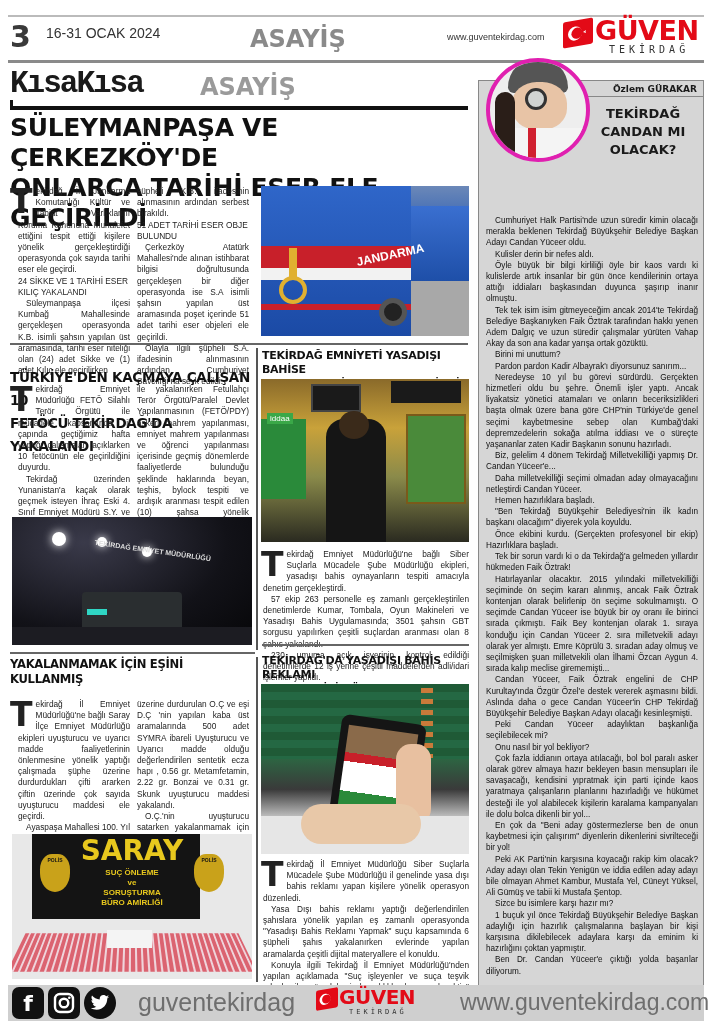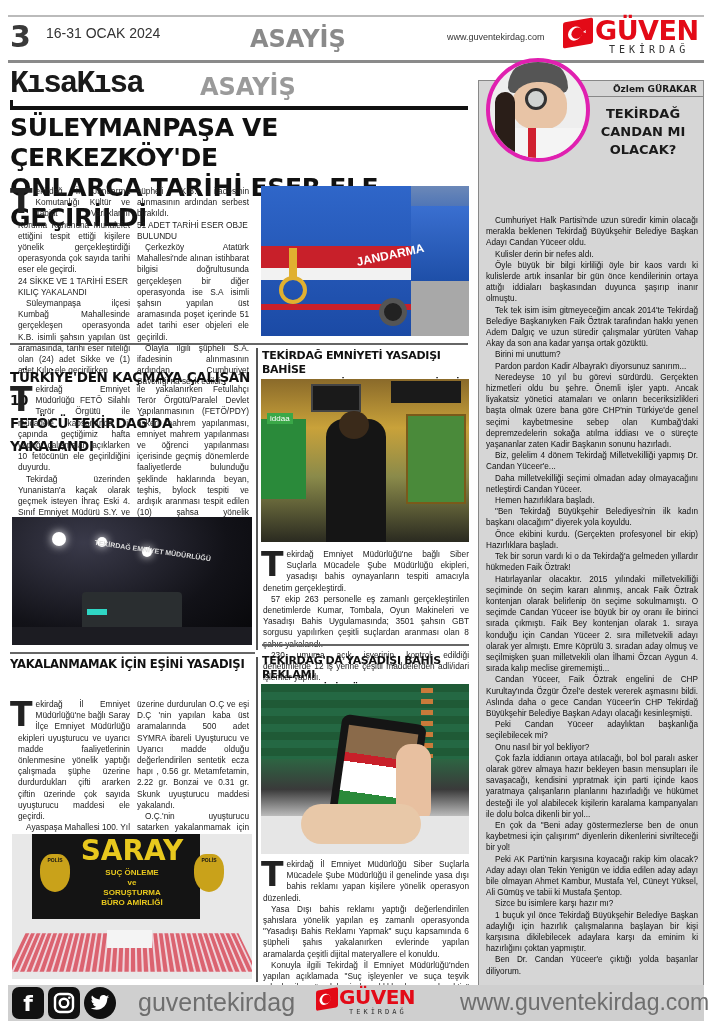--- a/index.html
+++ b/index.html
@@ -157,21 +157,21 @@
   <div class="abs" style="left:40px;top:120px;width:120px;height:40px;background:#e8c8a8;border-radius:20px"></div>
 </div>
 <div class="abs txt" style="left:263px;top:859px;width:206px">
   <span class="drop" style="margin-left:-2px">T</span>
   <p style="text-indent:0">ekirdağ İl Emniyet Müdürlüğü Siber Suçlarla Mücadele Şube Müdürlüğü il genelinde yasa dışı bahis reklamı yapan kişilere yönelik operasyon düzenledi.</p>
   <p>Yasa Dışı bahis reklamı yaptığı değerlendirilen şahıslara yönelik yapılan eş zamanlı operasyonda "Yasadışı Bahis Reklamı Yapmak" suçu kapsamında 6 şüpheli şahıs yakalanırken evlerinde yapılan aramalarda çeşitli dijital materyallere el konuldu.</p>
   <p>Konuyla ilgili Tekirdağ İl Emniyet Müdürlüğü'nden yapılan açıklamada "Suç işleyenler ve suça teşvik edenler ile mücadelemiz kararlılıkla devam edecektir." İfadeleri kullanıldı.</p>
 </div>
 
 <div class="h2" style="left:10px;top:657px;width:248px">
-  <div style="font-size:11.6px;line-height:15px">YAKALANMAMAK İÇİN EŞİNİ YASADIŞI</div>
+  <div style="font-size:11.6px;line-height:15px">YAKALANMAMAK İÇİN EŞİNİ KULLANMIŞ</div>
 </div>
 <div class="abs txt" style="left:18px;top:699px;width:112px">
   <span class="drop">T</span>
   <p style="text-indent:0">ekirdağ İl Emniyet Müdürlüğü'ne bağlı Saray İlçe Emniyet Müdürlüğü ekipleri uyuşturucu ve uyarıcı madde faaliyetlerinin önlenmesine yönelik yaptığı çalışmada şüphe üzerine durdurdukları çifti ararken çiftin üzerinde çok sayıda uyuşturucu maddesi ele geçirdi.</p>
   <p>Ayaspaşa Mahallesi 100. Yıl Atatürk Caddesi üzerinde devriye görevi esnasında şüphe</p>
 </div>
 <div class="abs txt" style="left:137px;top:699px;width:112px">
   <p style="text-indent:0">üzerine durdurulan O.Ç ve eşi D.Ç 'nin yapılan kaba üst aramalarında 500 adet SYMRA ibareli Uyuşturucu ve Uyarıcı madde olduğu değerlendirilen sentetik ecza hapı , 0.56 gr. Metamfetamin, 2.22 gr. Bonzai ve 0.31 gr. Skunk uyuşturucu maddesi yakalandı.</p>
   <p>O.Ç.'nin uyuşturucu satarken yakalanmamak için eşini kullandığı öğrenilirken şahıslar hakkında adli işlemlere başlanıldı.</p>
 </div>

